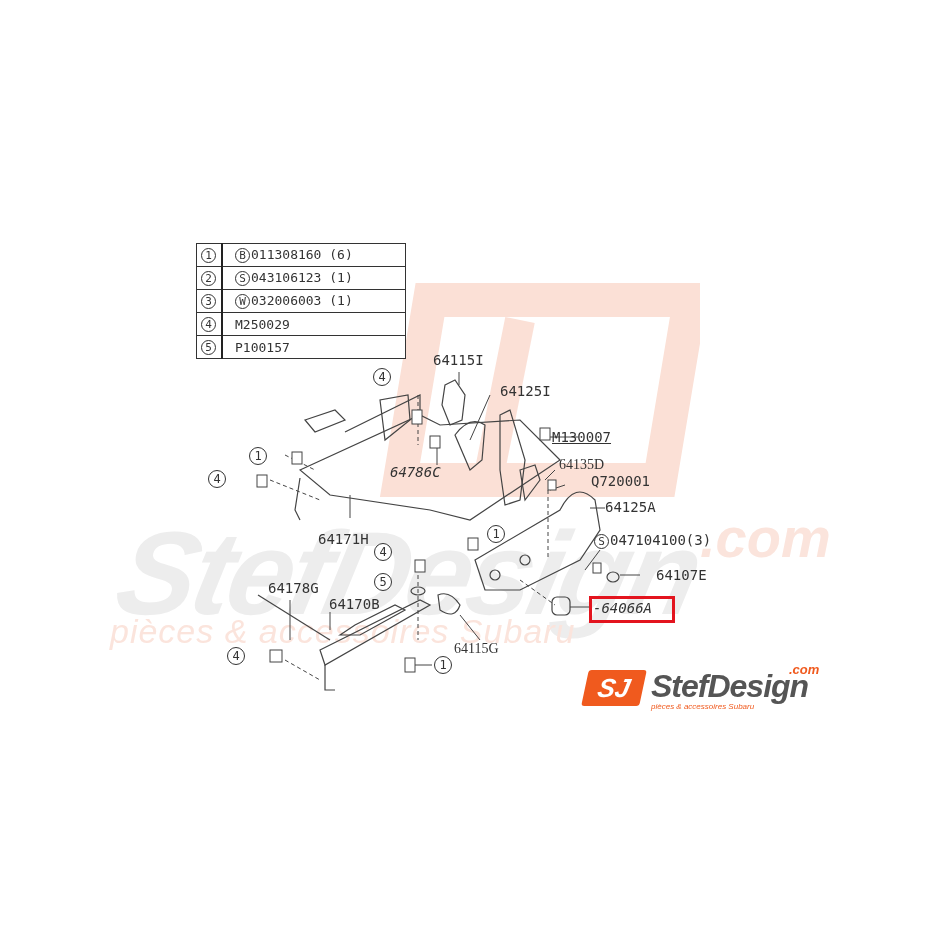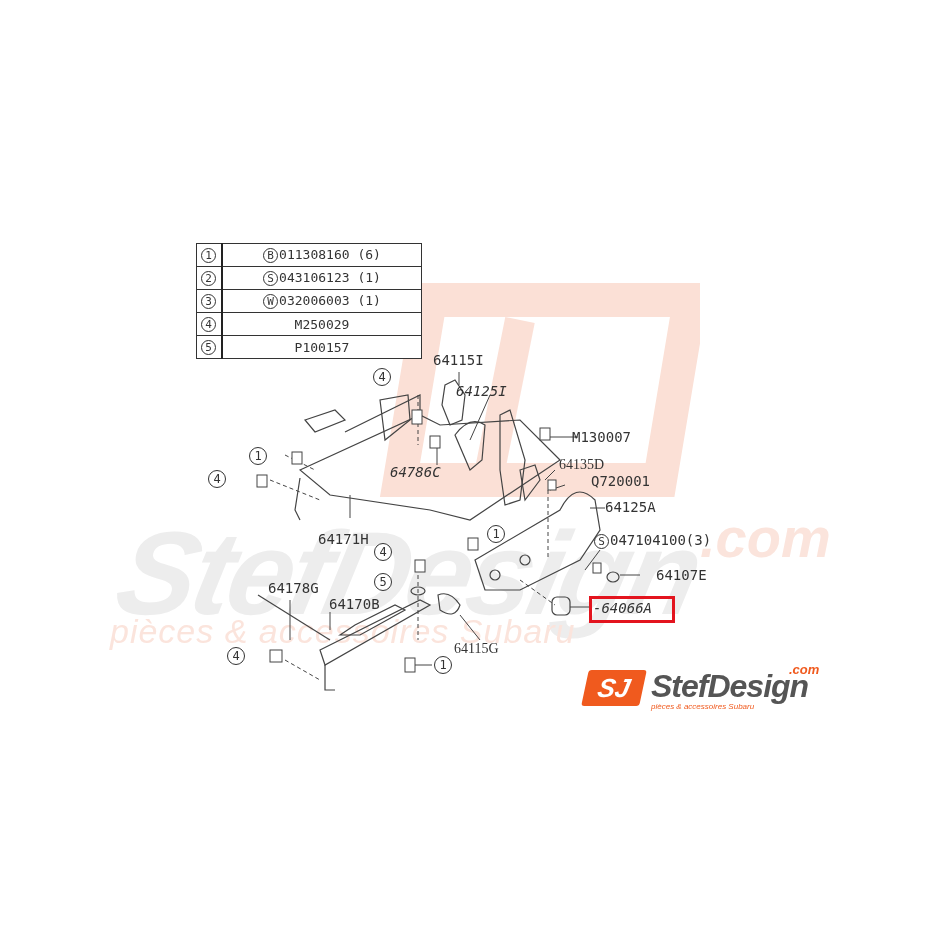--- a/index.html
+++ b/index.html
@@ -3,21 +3,21 @@
 <meta charset="utf-8">
 <style>
   html,body{margin:0;padding:0;background:#ffffff;}
   body{width:931px;height:931px;position:relative;overflow:hidden;font-family:"DejaVu Sans Mono","Liberation Mono",monospace;color:#333;}
   .wm{position:absolute;pointer-events:none;}
   .wm-big{left:120px;top:505px;font-family:"Liberation Sans",sans-serif;font-style:italic;font-weight:bold;font-size:118px;color:#ededed;letter-spacing:-4px;transform:skewX(-12deg);}
   .wm-com{left:700px;top:505px;font-family:"Liberation Sans",sans-serif;font-style:italic;font-weight:bold;font-size:56px;color:#fbe4dc;}
   .wm-sub{left:110px;top:612px;font-family:"Liberation Sans",sans-serif;font-style:italic;font-size:34px;color:#fbe4dc;letter-spacing:1px;}
   .wm-logo{left:360px;top:280px;width:340px;height:240px;}
   table.parts{position:absolute;left:196px;top:243px;border-collapse:collapse;background:#fff;}
-  table.parts td{border:1px solid #333;height:22px;padding:0 20px;font-size:13px;color:#333;white-space:nowrap;text-align:center;}
+  table.parts td{border:1px solid #333;height:22px;padding:0 12px;font-size:13px;color:#333;white-space:nowrap;}
   table.parts td.num{width:20px;text-align:center;border-right:2px solid #222;padding:0 2px;}
   table.parts td.code{width:158px;}
   .circ{display:inline-flex;align-items:center;justify-content:center;width:15px;height:15px;border:1px solid #333;border-radius:50%;font-size:11px;line-height:1;box-sizing:border-box;margin-right:1px;vertical-align:middle;}
   .lbl{position:absolute;font-size:14px;color:#333;white-space:nowrap;background:transparent;}
   .callout{position:absolute;width:18px;height:18px;border:1px solid #333;border-radius:50%;font-size:12px;display:flex;align-items:center;justify-content:center;background:#fff;box-sizing:border-box;}
   .highlight{position:absolute;left:589px;top:596px;width:86px;height:27px;border:3px solid #e3141e;box-sizing:border-box;}
   svg.diagram{position:absolute;left:0;top:0;}
   .logo{position:absolute;left:585px;top:664px;width:262px;height:50px;}
   .logo-mark{position:absolute;left:0;top:6px;width:58px;height:36px;background:#f05a1e;transform:skewX(-12deg);color:#fff;font-family:"Liberation Sans",sans-serif;font-weight:bold;font-style:italic;font-size:26px;display:flex;align-items:center;justify-content:center;border-radius:3px;}
   .logo-text{position:absolute;left:66px;top:4px;font-family:"Liberation Sans",sans-serif;font-weight:bold;font-style:italic;font-size:32px;color:#555;letter-spacing:-1px;}
@@ -125,22 +125,22 @@
     <rect x="548" y="480" width="8" height="10"></rect>
     <rect x="468" y="538" width="10" height="12"></rect>
     <rect x="415" y="560" width="10" height="12"></rect>
     <rect x="593" y="563" width="8" height="10"></rect>
     <rect x="270" y="650" width="12" height="12"></rect>
     <rect x="405" y="658" width="10" height="14"></rect>
   </g>
 </svg>
 
 <div class="lbl" style="left:433px;top:352px;text-align:center;">64115I</div>
-<div class="lbl" style="left:456px;top:383px;font-style:italic;">64125I</div>
-<div class="lbl" style="left:572px;top:429px;">M130007</div>
+<div class="lbl" style="left:500px;top:383px;">64125I</div>
+<div class="lbl" style="left:552px;top:429px;text-decoration:underline;">M130007</div>
 <div class="lbl" style="left:390px;top:464px;font-style:italic;">64786C</div>
 <div class="lbl" style="left:559px;top:457px;font-family:Liberation Serif, serif;">64135D</div>
 <div class="lbl" style="left:591px;top:473px;">Q720001</div>
 <div class="lbl" style="left:605px;top:499px;">64125A</div>
 <div class="lbl" style="left:318px;top:519px;margin-top:12px;">64171H</div>
 <div class="lbl" style="left:594px;top:532px;">
   <span class="circ">S</span><span>047104100</span><span>(3)</span>
 </div>
 <div class="lbl" style="left:632px;top:567px;margin-left:24px;">64107E</div>
 <div class="lbl" style="left:593px;top:600px;font-style:italic;">-64066A</div>

